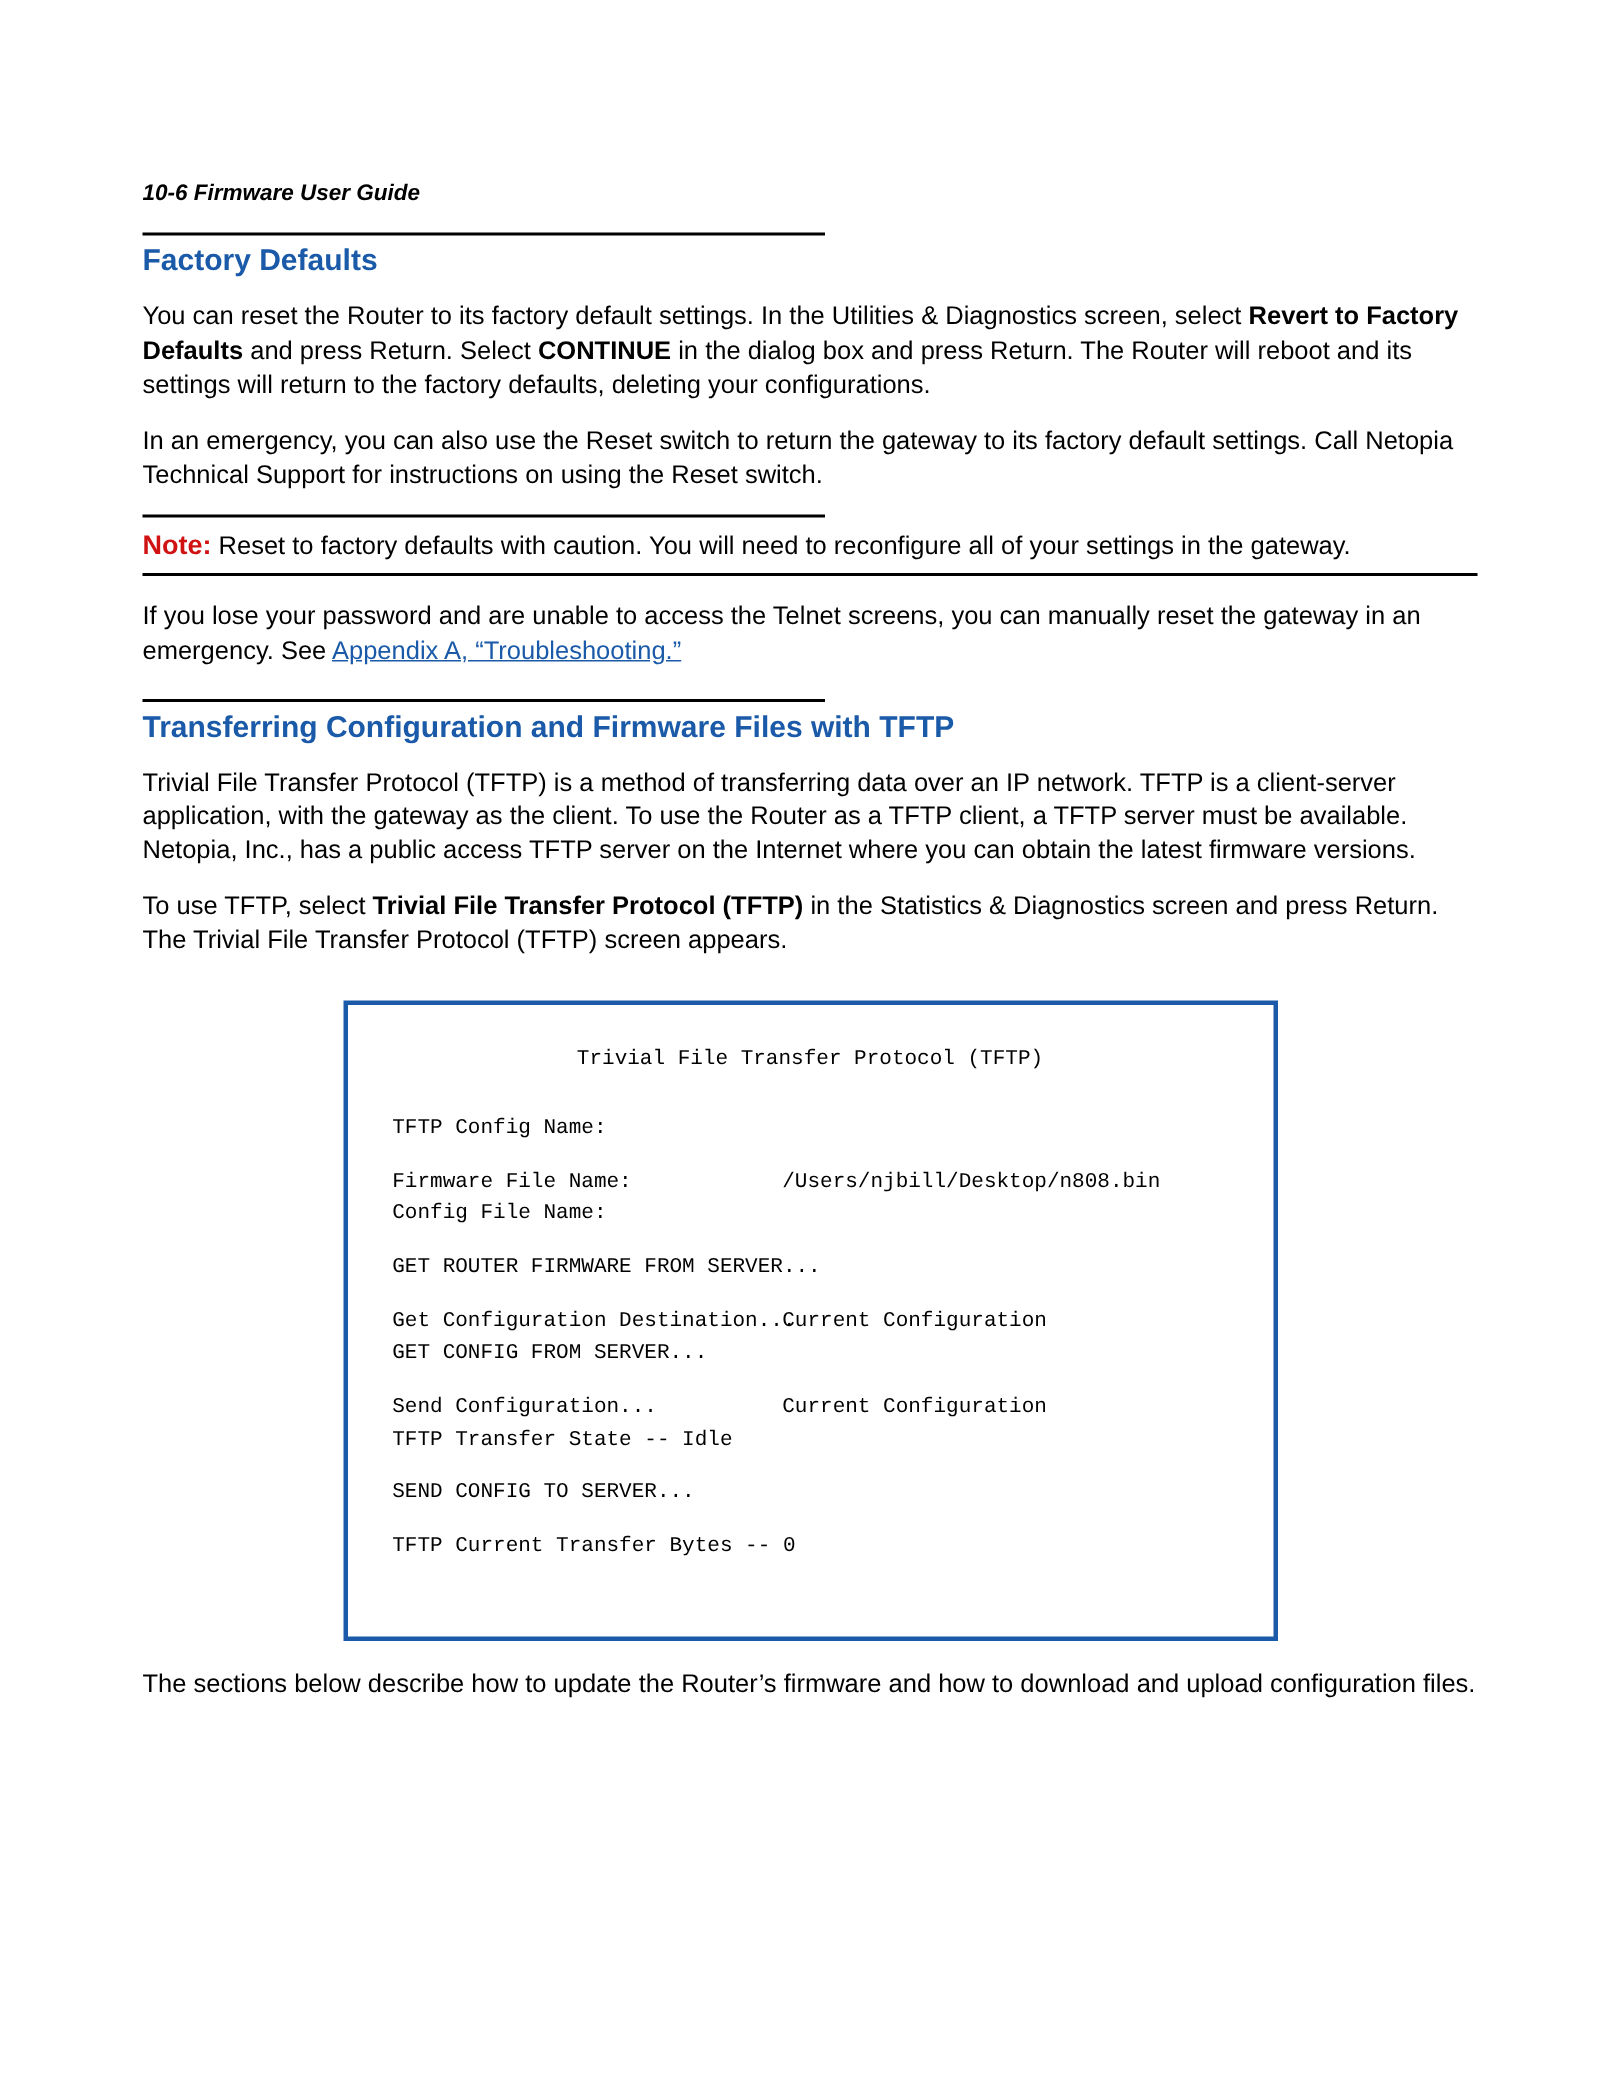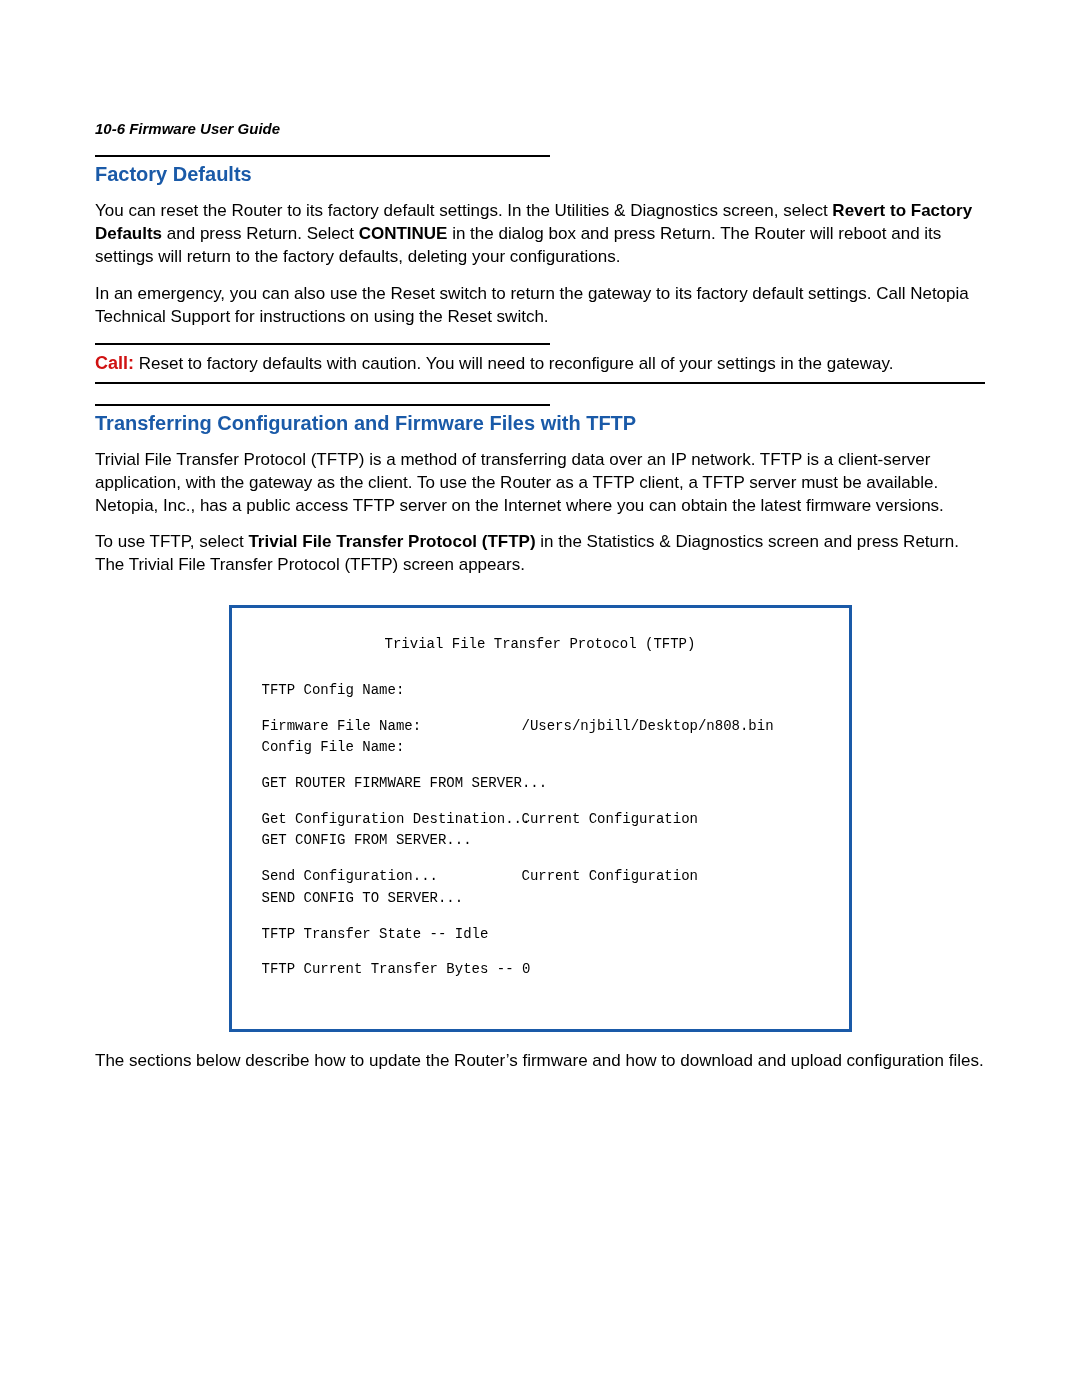--- a/index.html
+++ b/index.html
@@ -97,24 +97,27 @@
   <h1 class="section">Factory Defaults</h1>
 
   <p class="body-p">
     <span>You can reset the Router to its factory default settings. In the Utilities &amp; Diagnostics screen, select </span><span class="bold">Revert to Factory Defaults</span><span> and press Return. Select </span><span class="bold">CONTINUE</span><span> in the dialog box and press Return. The Router will reboot and its settings will return to the factory defaults, deleting your configurations.</span>
   </p>
 
   <p class="body-p">In an emergency, you can also use the Reset switch to return the gateway to its factory default settings. Call Netopia Technical Support for instructions on using the Reset switch.</p>
 
   <hr class="hr-short">
   <p class="body-p" style="margin:4px 0;">
-    <span class="note-label">Call:</span><span>  Reset to factory defaults with caution. You will need to reconfigure all of your settings in the gateway.</span>
+    <span class="note-label">Note:</span><span>  Reset to factory defaults with caution. You will need to reconfigure all of your settings in the gateway.</span>
   </p>
   <hr class="hr-full">
 
+  <p class="body-p" style="margin-top:16px;">
+    <span>If you lose your password and are unable to access the Telnet screens, you can manually reset the gateway in an emergency. See </span><a href="#" class="link">Appendix A, “Troubleshooting.”</a>
+  </p>
 
   <div class="sec2-wrap">
     <hr class="hr-short">
     <h1 class="section">Transferring Configuration and Firmware Files with TFTP</h1>
 
     <p class="body-p">Trivial File Transfer Protocol (TFTP) is a method of transferring data over an IP network. TFTP is a client-server application, with the gateway as the client. To use the Router as a TFTP client, a TFTP server must be available. Netopia, Inc., has a public access TFTP server on the Internet where you can obtain the latest firmware versions.</p>
 
     <p class="body-p">
       <span>To use TFTP, select </span><span class="bold">Trivial File Transfer Protocol (TFTP)</span><span> in the Statistics &amp; Diagnostics screen and press Return. The Trivial File Transfer Protocol (TFTP) screen appears.</span>
     </p>
@@ -136,22 +139,22 @@
       <div class="term term-row">
         <div class="term-col1">Get Configuration Destination...</div>
         <div class="term-col2">Current Configuration</div>
       </div>
       <div class="term term-block" style="margin-top:0;">GET CONFIG FROM SERVER...</div>
 
       <div class="term term-row">
         <div class="term-col1">Send Configuration...</div>
         <div class="term-col2">Current Configuration</div>
       </div>
+      <div class="term term-block">TFTP Transfer State -- Idle</div>
+
       <div class="term term-block" style="margin-top:0;">SEND CONFIG TO SERVER...</div>
-
-      <div class="term term-block">TFTP Transfer State -- Idle</div>
       <div class="term">TFTP Current Transfer Bytes -- 0</div>
     </div>
 
     <p class="body-p">The sections below describe how to update the Router’s firmware and how to download and upload configuration files.</p>
   </div>
 
 </div>
 
 </body></html>

